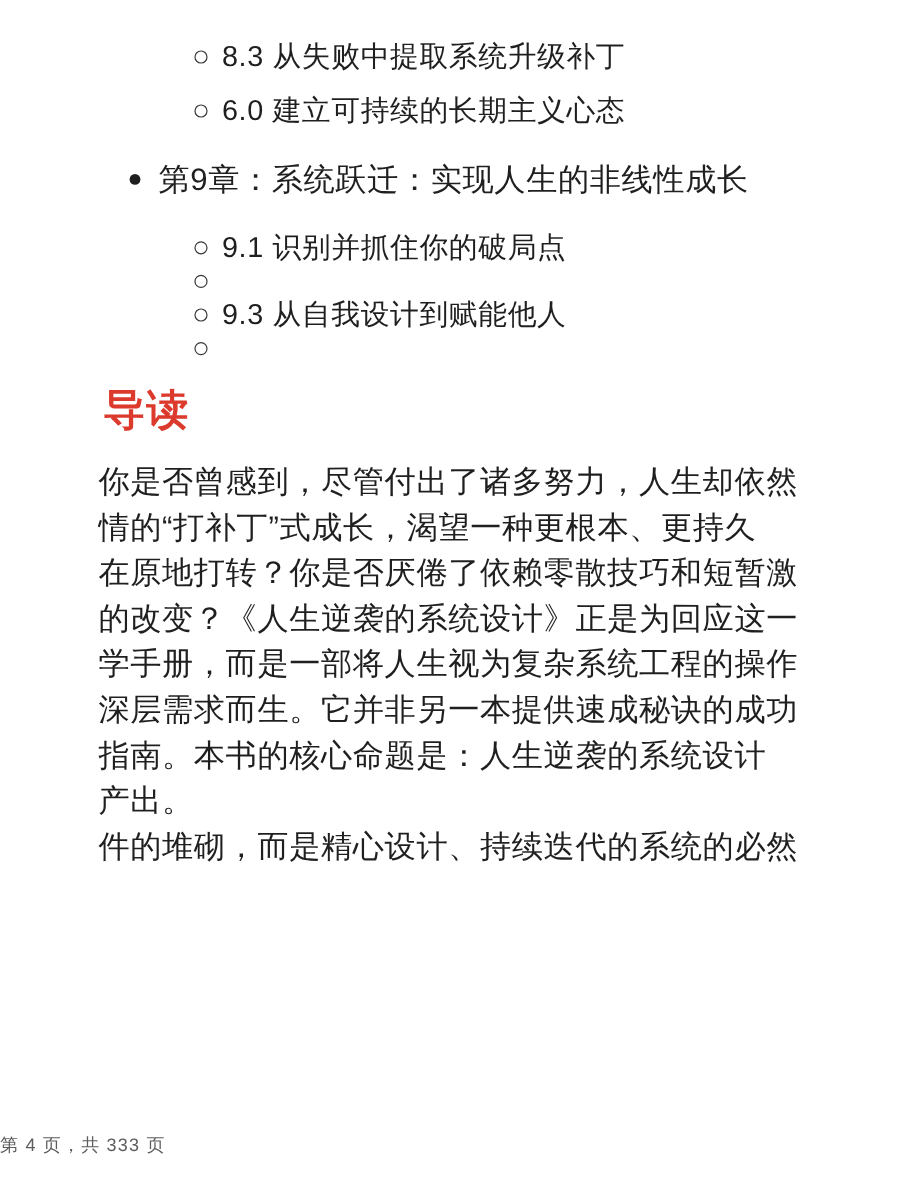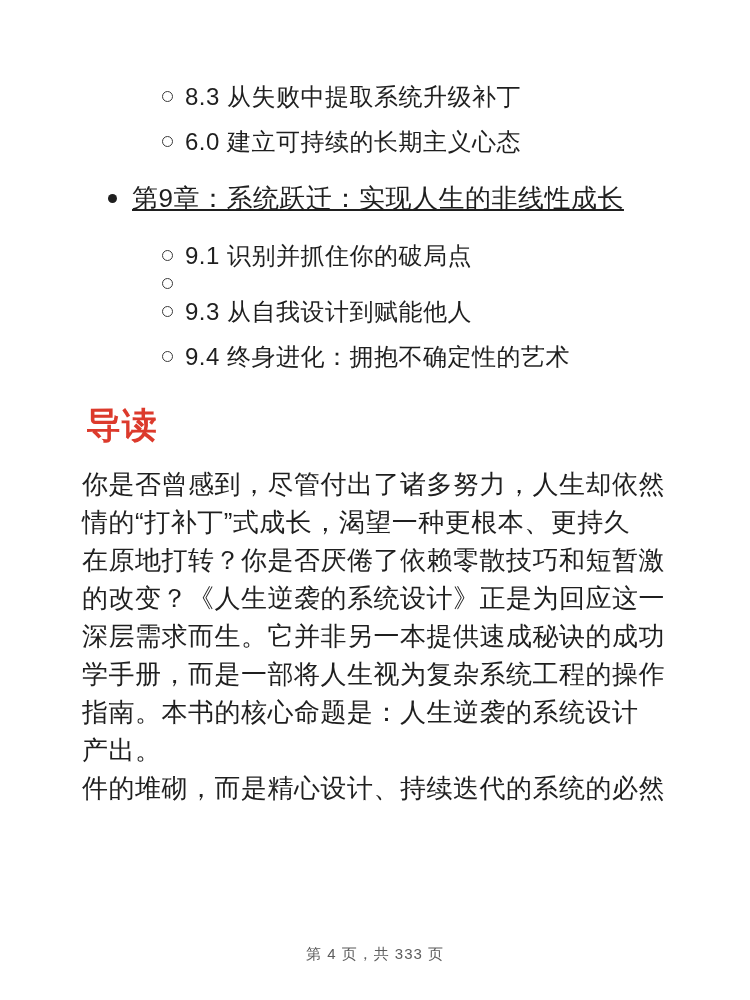--- a/index.html
+++ b/index.html
@@ -9,38 +9,37 @@
   body {
     width: 750px;
     height: 1000px;
     background: var(--page_bg, #ffffff);
     color: var(--text, #1f1f1f);
     font-family: "Liberation Sans", "DejaVu Sans", sans-serif;
     position: relative;
     overflow: hidden;
   }
   .content {
-    padding: 74px 82px 0 82px;
+    padding: 25px 82px 0 82px;
   }
   
   .toc-row {
     display: flex;
     align-items: center;
     line-height: 45px;
     font-size: 24px;
     letter-spacing: 0.5px;
   }
   .toc-row.sub {
     padding-left: 80px;
   }
   .toc-row.chapter {
     padding-left: 26px;
     font-size: 26px;
     margin: 12px 0;
-    text-decoration: underline;
   }
   .bullet-open {
     box-sizing: border-box;
     width: 11px;
     height: 11px;
     border: 1.5px solid #3a3a3a;
     border-radius: 50%;
     margin-right: 12px;
     flex: 0 0 auto;
   }
@@ -70,21 +69,21 @@
   }
   .paragraph .line {
     white-space: nowrap;
   }
   
   .footer {
     position: absolute;
     left: 0;
     right: 0;
     bottom: 36px;
-    text-align: center;
+    text-align: left;
     font-size: 15px;
     color: var(--footer_text, #5d5d5d);
     letter-spacing: 1px;
   }
 </style>
 </head>
 <body>
 
 <div class="content">
 
@@ -107,33 +106,32 @@
     </div>
     <div class="toc-row sub">
       <span class="bullet-open"></span>
     </div>
     <div class="toc-row sub">
       <span class="bullet-open"></span>
       <span>9.3 从自我设计到赋能他人</span>
     </div>
     <div class="toc-row sub">
       <span class="bullet-open"></span>
-      <span>9.4 终身进化：拥抱不确定性的艺术</span>
     </div>
   </div>
 
   <h2 class="section-heading">导读</h2>
 
   <div class="paragraph">
     <div class="line">你是否曾感到，尽管付出了诸多努力，人生却依然</div>
     <div class="line">情的“打补丁”式成长，渴望一种更根本、更持久</div>
     <div class="line">在原地打转？你是否厌倦了依赖零散技巧和短暂激</div>
     <div class="line">的改变？《人生逆袭的系统设计》正是为回应这一</div>
+    <div class="line">学手册，而是一部将人生视为复杂系统工程的操作</div>
     <div class="line">深层需求而生。它并非另一本提供速成秘诀的成功</div>
-    <div class="line">学手册，而是一部将人生视为复杂系统工程的操作</div>
     <div class="line">指南。本书的核心命题是：人生逆袭的系统设计</div>
     <div class="line">产出。</div>
     <div class="line">件的堆砌，而是精心设计、持续迭代的系统的必然</div>
   </div>
 
 </div>
 
 <div class="footer">第 4 页，共 333 页</div>
 
 </body></html>

